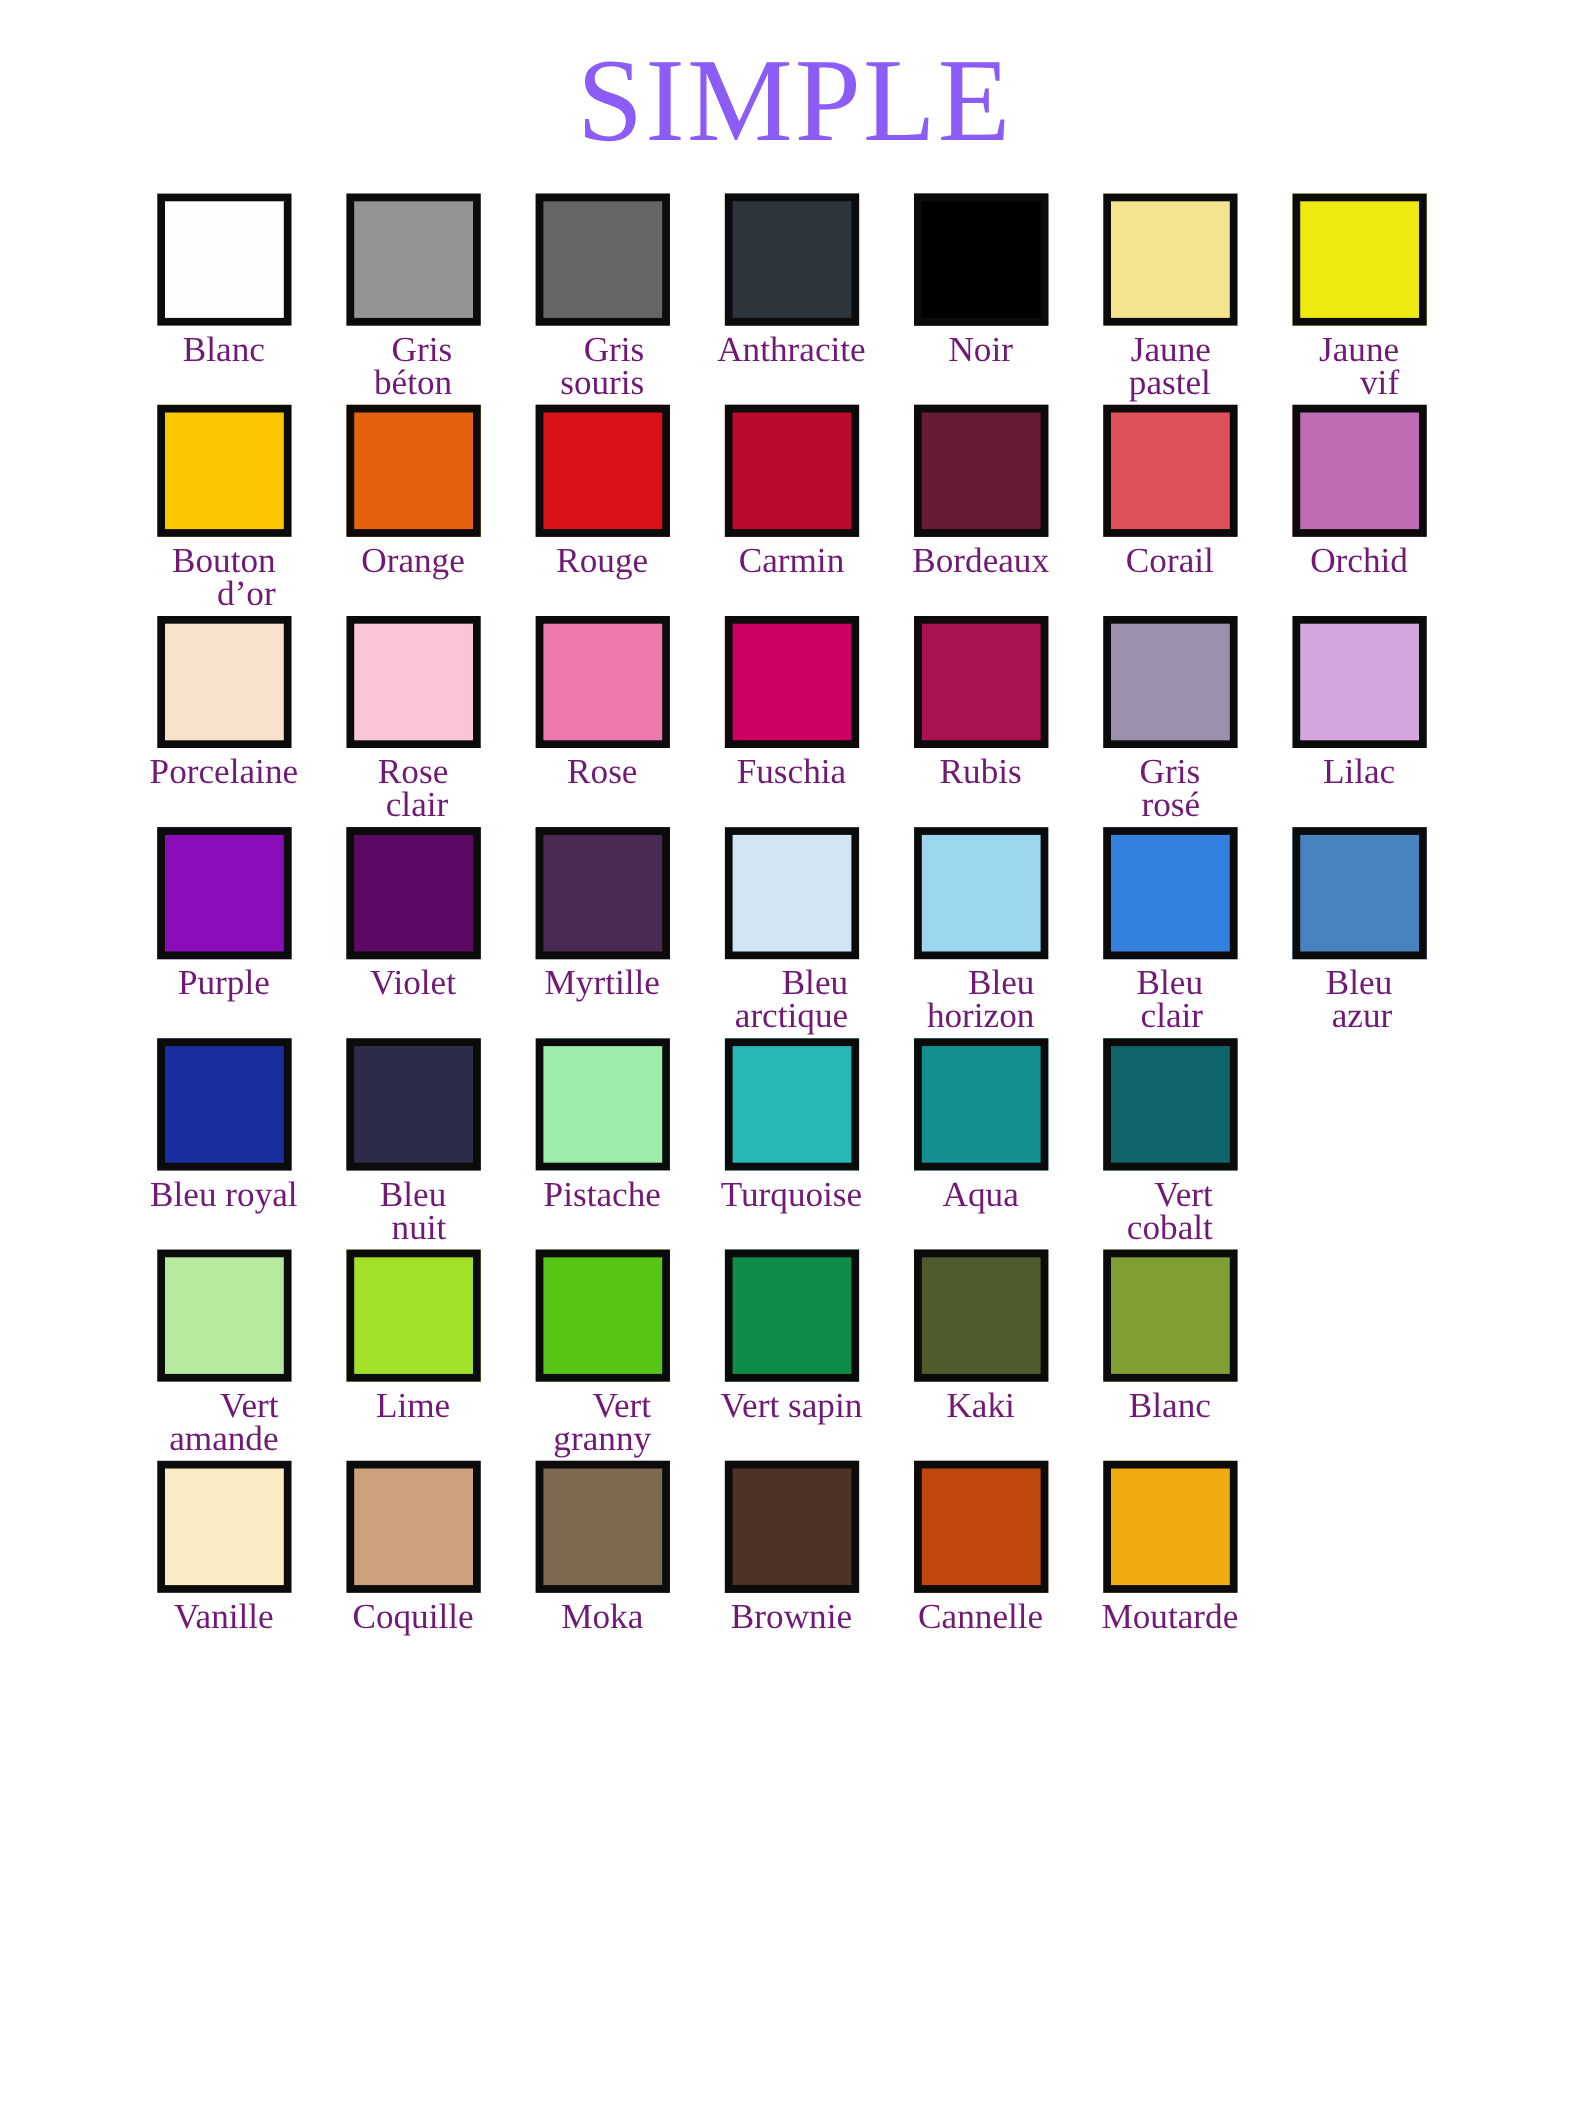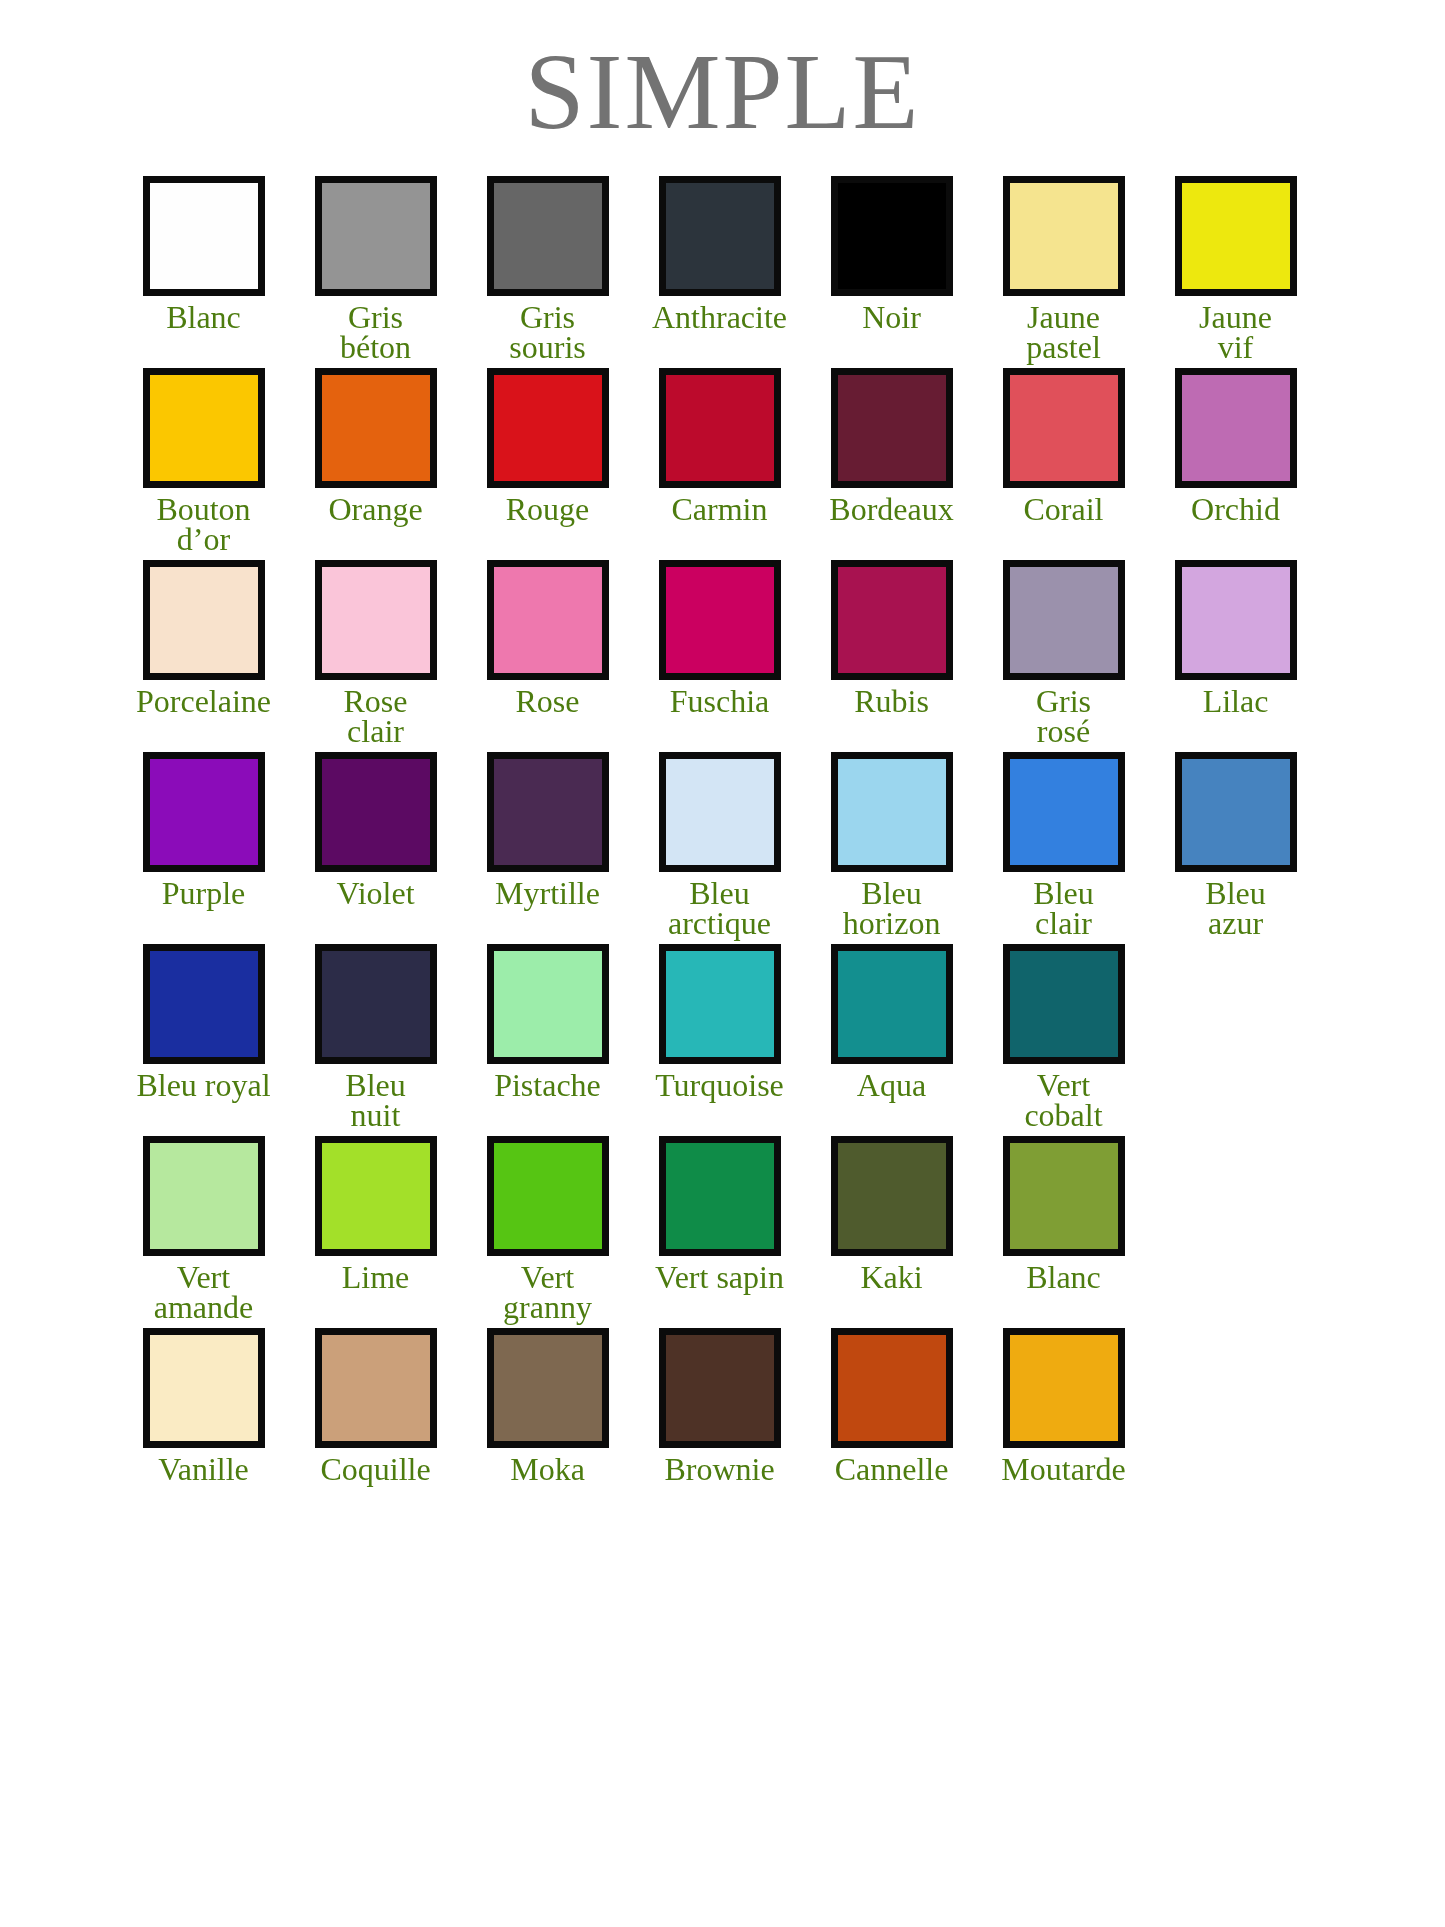--- a/index.html
+++ b/index.html
@@ -24,21 +24,21 @@
   }
   #poster-title {
     text-align: center;
     font-family: "Liberation Serif", "DejaVu Serif", serif;
     font-size: 108px;
     line-height: 108px;
     letter-spacing: 2px;
     font-weight: 400;
     padding-top: 38px;
     margin: 0;
-    color: #737373;
+    color: #8b5cf6;
   }
   #palette {
     margin: 0 auto;
     padding-top: 30px;
     width: 1210px;
   }
   .palette-row {
     display: flex;
     justify-content: flex-start;
     align-items: flex-start;
@@ -56,24 +56,24 @@
     width: 122px;
     height: 120px;
     border: 7px solid #0b0b0b;
     box-sizing: border-box;
     background: #ffffff;
   }
   .swatch-label {
     margin-top: 6px;
     font-size: 32px;
     line-height: 31px;
-    text-align: center;
+    text-align: right;
     font-family: "Liberation Serif", "DejaVu Serif", serif;
     font-weight: 400;
-    color: #4d7c0f;
+    color: #701a75;
     white-space: pre-line;
     letter-spacing: 0px;
   }
   .swatch-label.two-line {
     line-height: 30px;
   }
 </style>
 </head>
 <body>
 

